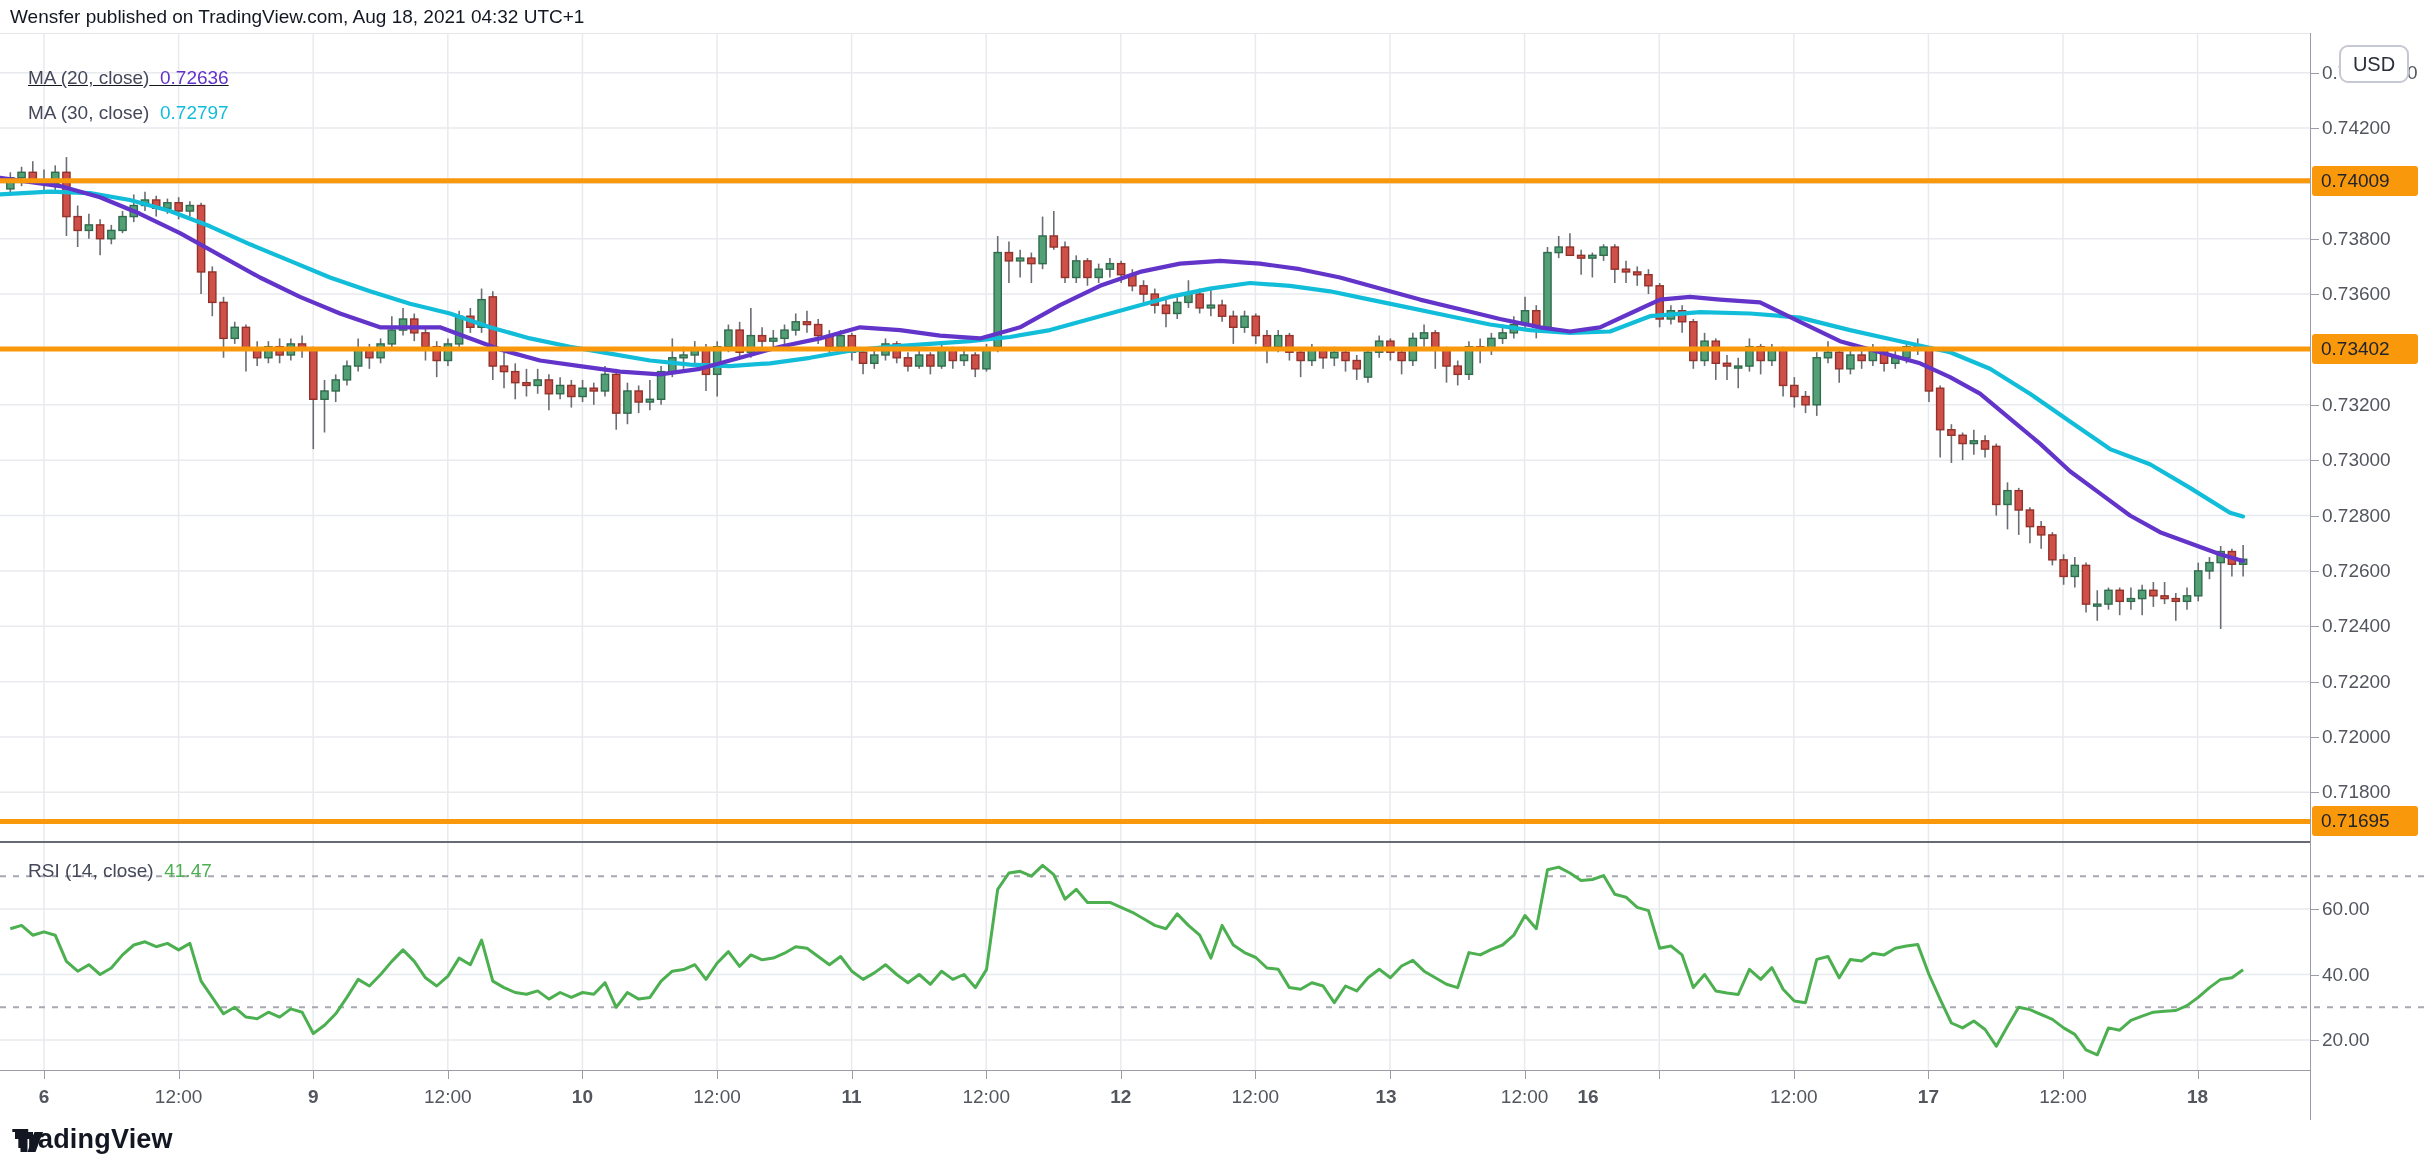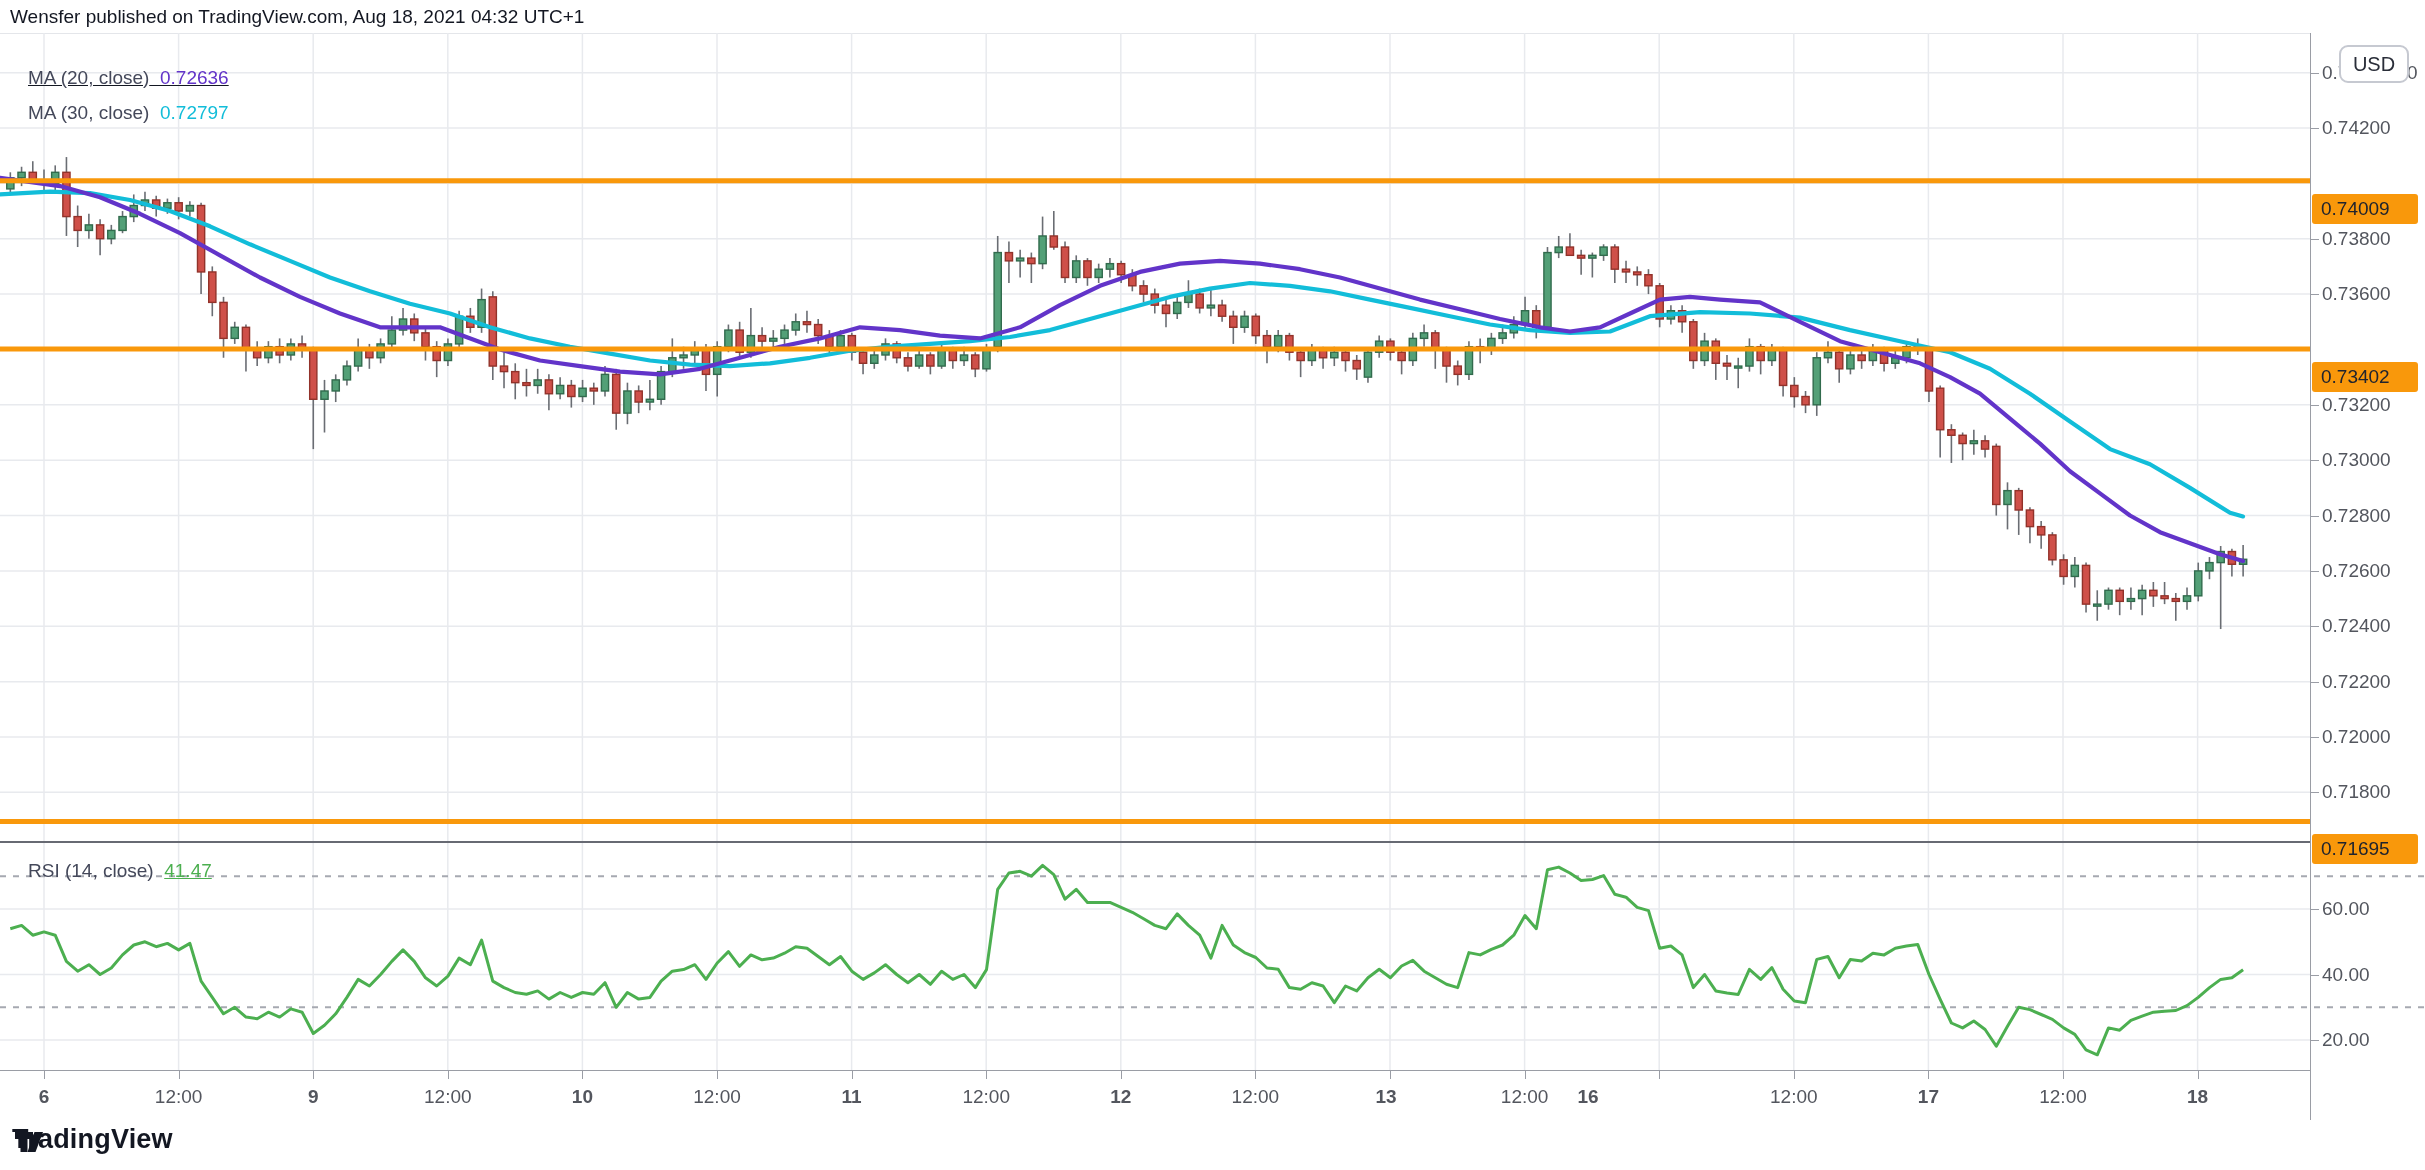--- a/index.html
+++ b/index.html
@@ -9,29 +9,29 @@
   #watermark{left:10px;top:6px;font-size:19px;font-weight:500;color:#131722;}
   #chart-top-border{left:0;top:33px;width:2310px;height:1px;background:#e4e6ea;}
   #axis-vline{left:2310px;top:33px;width:1px;height:1087px;background:#9a9da5;}
   #pane-separator{left:0;top:841px;width:2310px;height:2px;background:#676a73;cursor:row-resize;}
   #time-axis-line{left:0;top:1070px;width:2311px;height:1px;background:#9a9da5;}
   .legend{left:28px;font-size:19px;color:#131722;white-space:nowrap;}
   .legend .ohlc{color:#1d804c;}
   .legend .dim{color:#44485a;}
   .ma-val-20{color:#6234c9;}
   .ma-val-30{color:#12bdd9;}
-  .rsi-val{color:#4caf50;text-decoration:underline;}
+  .rsi-val{color:#4caf50;}
   .price-label{position:absolute;left:2322px;transform:translateY(-50%);font-size:19px;color:#53565e;white-space:nowrap;}
   .tickmark{position:absolute;left:2310px;width:9px;height:1px;background:#9a9da5;}
   .time-label{position:absolute;top:1086px;transform:translateX(-50%);font-size:19px;color:#53565e;}
   .time-label.day{font-weight:600;}
   .time-tick{position:absolute;top:1070px;width:1px;height:9px;background:#9a9da5;}
   .orange-label{position:absolute;left:2312px;width:106px;height:30px;transform:translateY(-50%);
       background:#f9980b;color:#20242e;font-size:19px;line-height:30px;padding-left:9px;
-      border-radius:3px;box-sizing:border-box;font-weight:500;margin-top:28px;}
+      border-radius:3px;box-sizing:border-box;font-weight:500;}
   #usd-pill{left:2339px;top:45px;width:66px;height:34px;border:2px solid #c6c9d1;border-radius:9px;
       background:#fff;color:#2a2e39;font-size:20px;display:flex;align-items:center;justify-content:center;
       cursor:pointer;z-index:5;}
   #axis-top-overflow{left:2407px;top:73px;transform:translateY(-50%);font-size:19px;color:#53565e;}
   #logo{left:12px;top:1124px;display:flex;align-items:center;gap:9px;cursor:pointer;}
   #logo-text{font-size:27px;font-weight:600;color:#131722;letter-spacing:0.2px;}
   svg{position:absolute;left:0;top:0;pointer-events:none;}
   .pane-hit{position:absolute;left:0;width:2310px;cursor:crosshair;}
 </style>
 </head>

